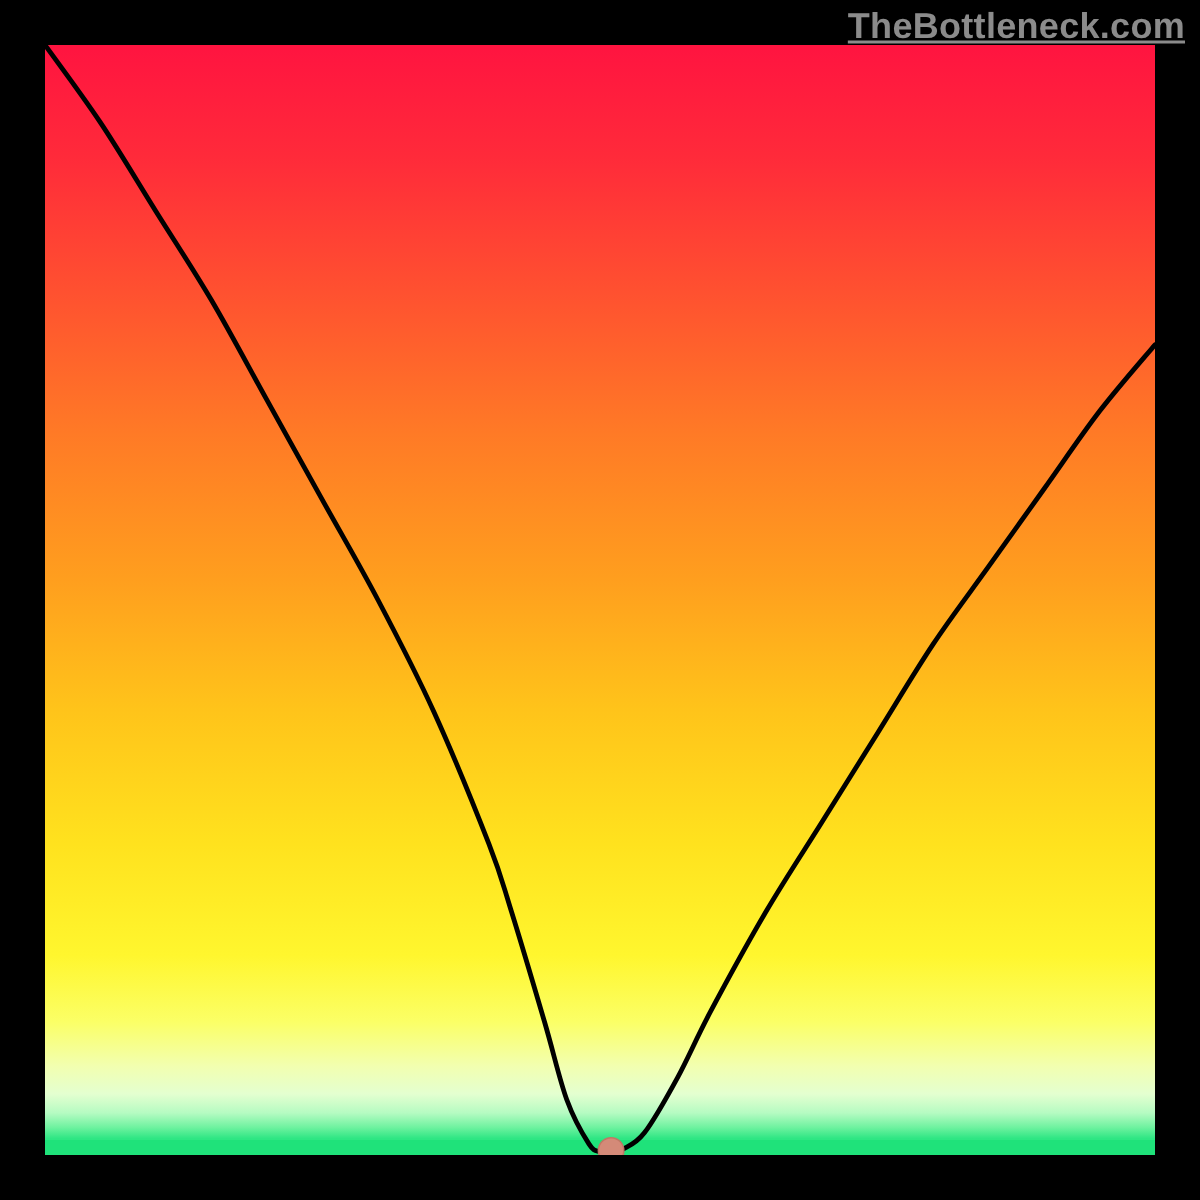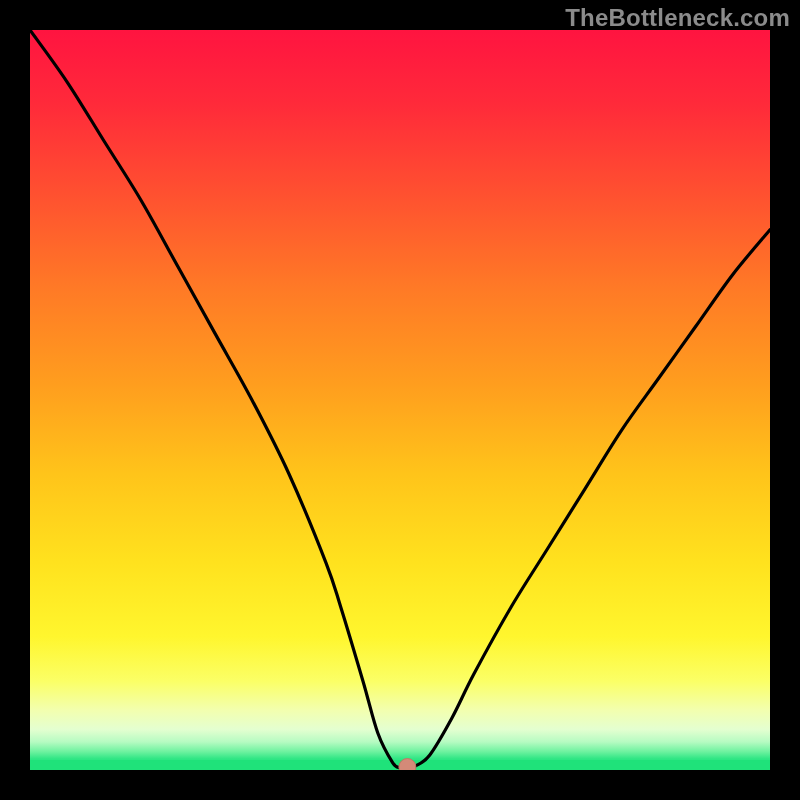--- a/index.html
+++ b/index.html
@@ -19,20 +19,21 @@
   }
   .watermark {
     position: absolute;
     top: 4px;
     right: 10px;
     font-size: 24px;
     font-weight: 600;
     color: #8b8b8b;
     letter-spacing: 0.2px;
     z-index: 20;
+    text-decoration: underline;
   }
   .plot {
     position: absolute;
     left: 30px;
     top: 30px;
     width: 740px;
     height: 740px;
     overflow: hidden;
   }
   svg {

